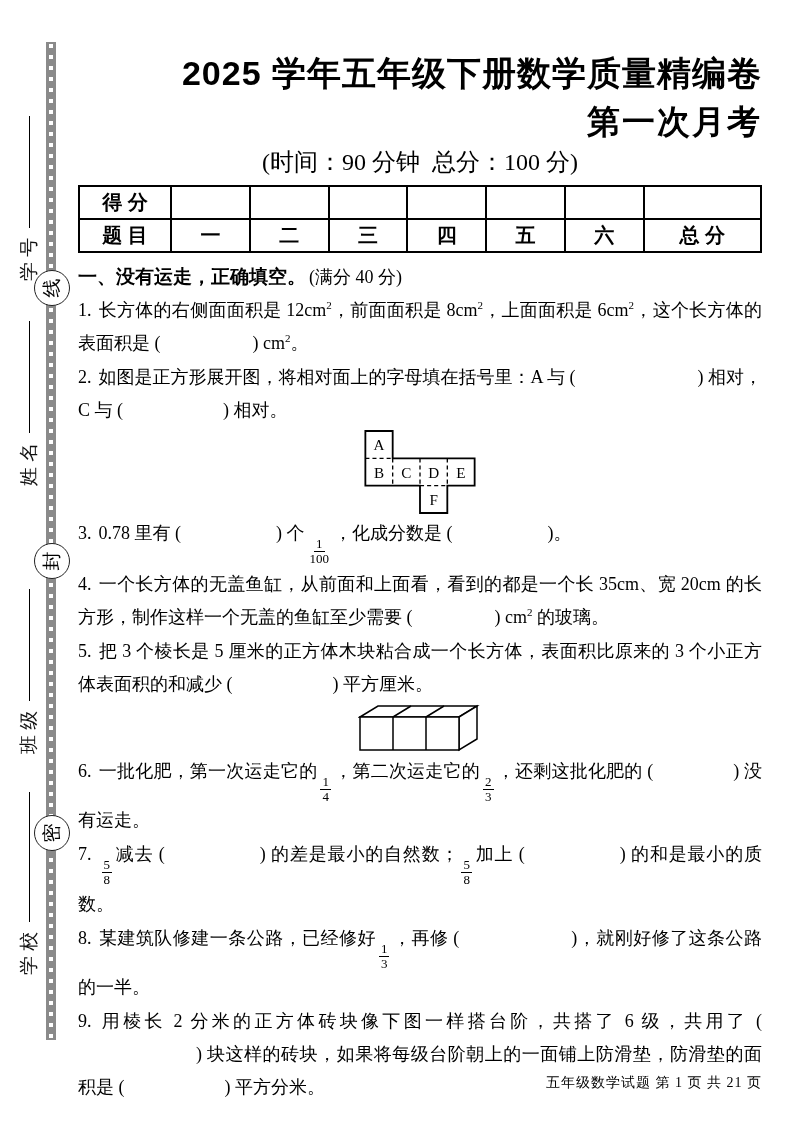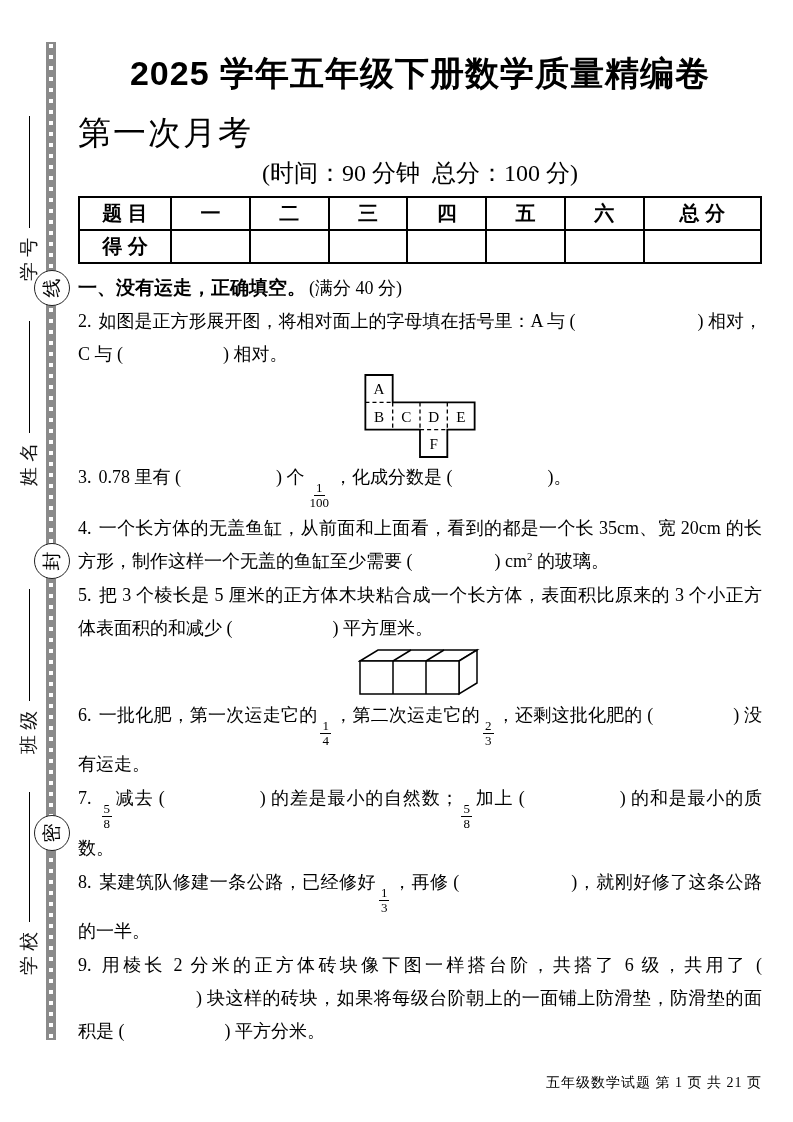--- a/index.html
+++ b/index.html
@@ -20,24 +20,24 @@
   .f3{width:184px;left:-63px;top:649px}
   .f4{width:200px;left:-71px;top:862px}
   .f1 .seal-rule,.f2 .seal-rule,.f3 .seal-rule{width:112px}
   .f4 .seal-rule{width:130px}
   .seal-stamp{position:absolute;left:34px;width:34px;height:34px;border:1.6px solid #222;border-radius:50%;
     background:#fff;display:flex;align-items:center;justify-content:center;font-size:19px;
     font-family:"Liberation Sans","DejaVu Sans",sans-serif;transform:rotate(-90deg);z-index:2}
   .s1{top:270px}.s2{top:543px}.s3{top:815px}
   
   .main{position:absolute;left:78px;top:42px;width:684px}
-  .title{margin:8px 0 0;text-align:center;font-family:"Liberation Sans","DejaVu Sans",sans-serif;
+  .title{margin:8px 0 0;text-align:right;font-family:"Liberation Sans","DejaVu Sans",sans-serif;
     font-size:34px;font-weight:bold;line-height:46px;letter-spacing:1px}
-  .subtitle{margin:15px 0 0;text-align:left;font-family:"Liberation Sans","DejaVu Sans",sans-serif;
-    font-size:33px;font-weight:normal;line-height:44px;letter-spacing:2px}
+  .subtitle{margin:4px 0 0;text-align:right;font-family:"Liberation Sans","DejaVu Sans",sans-serif;
+    font-size:33px;font-weight:bold;line-height:44px;letter-spacing:2px}
   .info{text-align:center;font-size:24px;line-height:30px;margin-top:3px;white-space:pre}
   table.score{width:100%;border-collapse:collapse;margin-top:8px;table-layout:fixed}
   .score td{border:2.2px solid #000;height:31px;text-align:center;padding:0;
     font-family:"Liberation Sans","DejaVu Sans",sans-serif;font-weight:bold;font-size:20px;white-space:pre}
   .section-head{margin-top:9px;line-height:30px}
   .section-head .st{font-family:"Liberation Sans","DejaVu Sans",sans-serif;font-weight:bold;font-size:19px}
   .section-head .note{font-size:18px;margin-left:3px}
   .question{font-size:18px;line-height:33px;margin:1px 0;text-align:justify}
   .qnum{margin-right:7px}
   sup{font-size:11px;line-height:0}
@@ -90,46 +90,47 @@
         <col style="width:11.55%">
         <col style="width:11.55%">
         <col style="width:11.55%">
       <col style="width:11.55%">
         <col style="width:11.55%">
         <col style="width:11.55%">
         <col style="width:17.2%">
     </colgroup>
     <tbody>
         <tr>
+      <td>得 分</td>
+      <td></td>
+      <td></td>
+      <td></td>
+      <td></td>
+      <td></td>
+      <td></td>
+      <td></td>
+    </tr>
+    <tr>
       <td>题 目</td>
       <td>一</td>
       <td>二</td>
       <td>三</td>
       <td>四</td>
       <td>五</td>
       <td>六</td>
       <td>总 分</td>
     </tr>
-    <tr>
-      <td>得 分</td>
-      <td></td>
-      <td></td>
-      <td></td>
-      <td></td>
-      <td></td>
-      <td></td>
-      <td></td>
-    </tr>
   </tbody>
     </table>
 
   <div class="section-head">
     <span class="st">一、没有运走，正确填空。</span><span class="note">(满分 40 分)</span>
   </div>
 
+  <div class="question"><span class="qnum">1.</span>长方体的右侧面面积是 12cm<sup>2</sup>，前面面积是 8cm<sup>2</sup>，上面面积是 6cm<sup>2</sup>，这个长方体的表面积是 (<span class="blank" style="width: 92px;"></span>) cm<sup>2</sup>。</div>
   <div class="question"><span class="qnum">2.</span>如图是正方形展开图，将相对面上的字母填在括号里：A 与 (<span class="blank" style="width: 122px;"></span>) 相对，C 与 (<span class="blank" style="width: 100px;"></span>) 相对。</div>
 
   <div class="figure">
     <svg width="114" height="86" viewBox="-2 -2 112 85">
       <path d="M0,0 H27 V27 H108 V54 H81 V81 H54 V54 H0 Z" fill="none" stroke="#000" stroke-width="1.8"></path>
       <path d="M0,27 H27 M27,27 V54 M54,27 V54 M81,27 V54 M54,54 H81" fill="none" stroke="#000" stroke-width="1.3" stroke-dasharray="4 3"></path>
       <text x="13.5" y="19" text-anchor="middle" font-size="15" font-family="Liberation Serif, serif">A</text>
       <text x="13.5" y="46" text-anchor="middle" font-size="15" font-family="Liberation Serif, serif">B</text>
       <text x="40.5" y="46" text-anchor="middle" font-size="15" font-family="Liberation Serif, serif">C</text>
       <text x="67.5" y="46" text-anchor="middle" font-size="15" font-family="Liberation Serif, serif">D</text>

